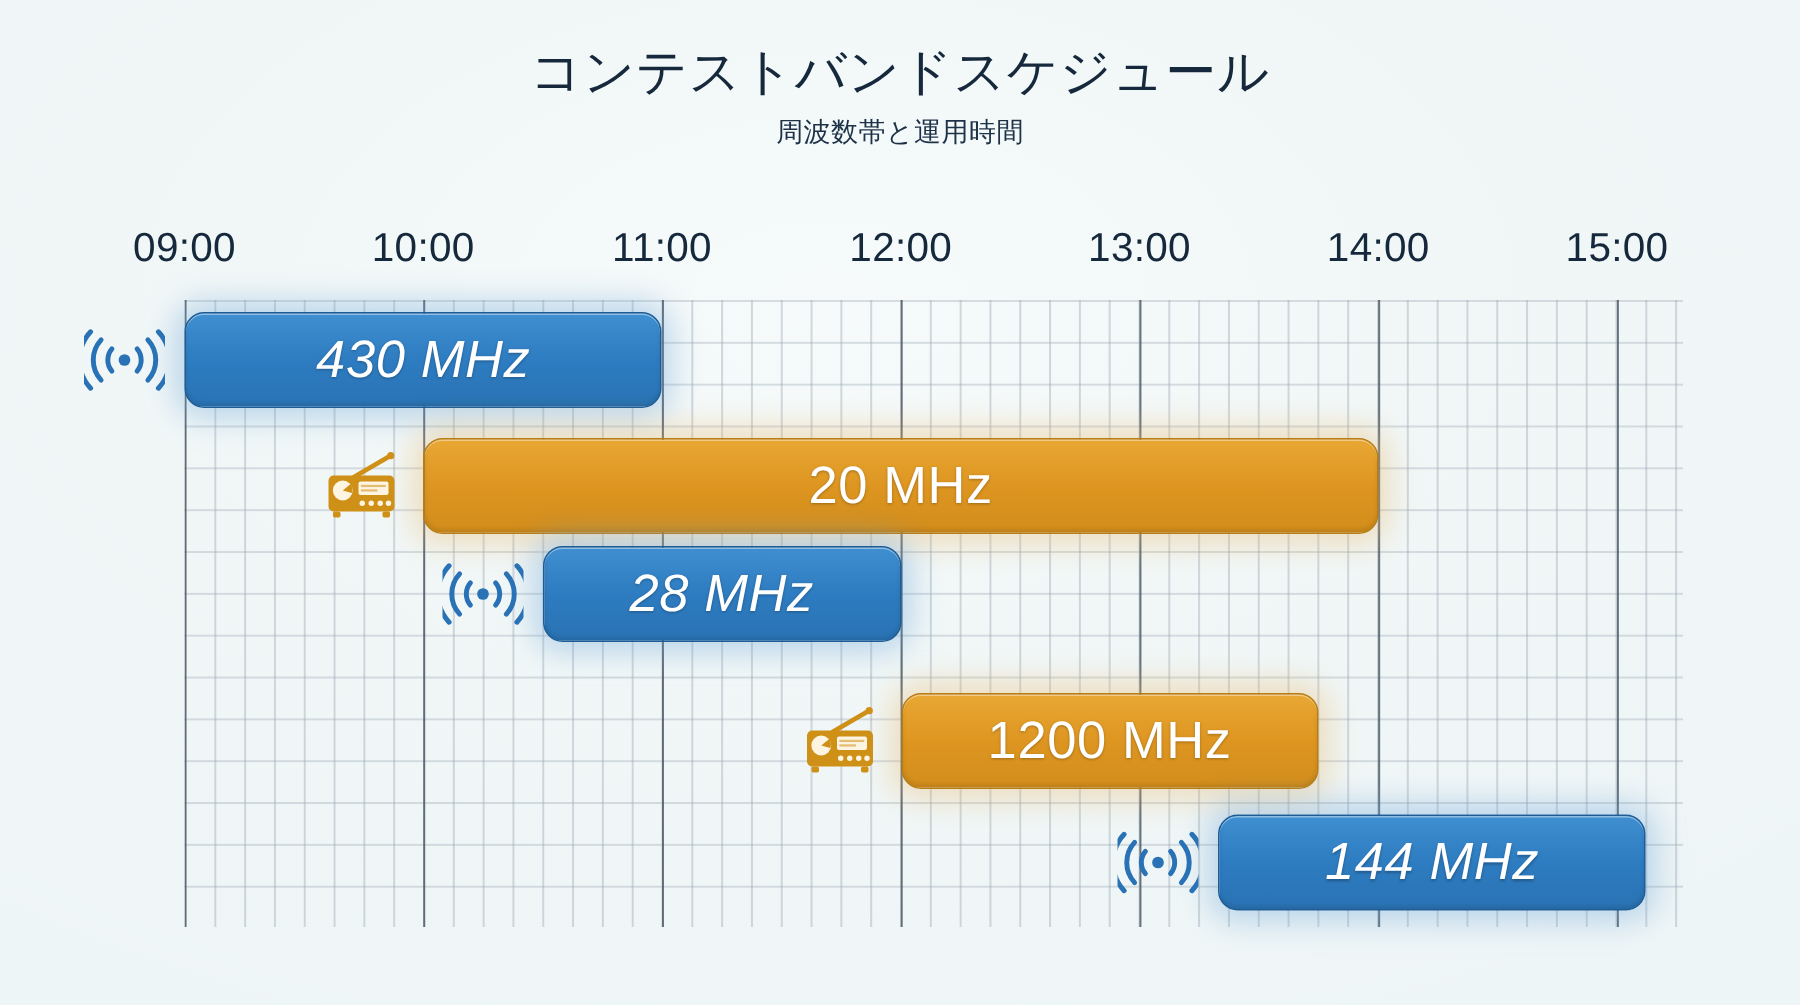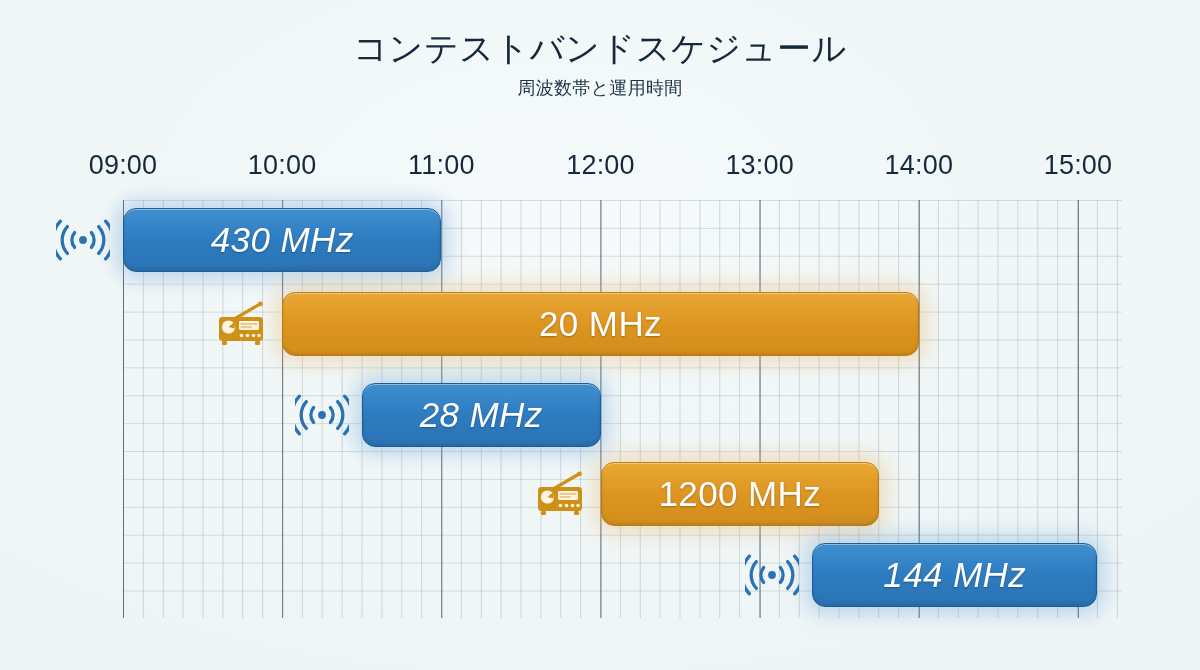--- a/index.html
+++ b/index.html
@@ -214,21 +214,21 @@
               <rect x="24.6" y="25.2" width="11" height="1.5" fill="#cf9018" opacity="0.55"></rect>
               <circle cx="25.5" cy="34.5" r="1.8" fill="#fdf4e2"></circle>
               <circle cx="31.5" cy="34.5" r="1.8" fill="#fdf4e2"></circle>
               <circle cx="37.5" cy="34.5" r="1.8" fill="#fdf4e2"></circle>
               <circle cx="43" cy="34.5" r="1.8" fill="#fdf4e2"></circle>
               <rect x="6" y="40" width="5" height="4" rx="1.2" fill="#cf9018"></rect>
               <rect x="39" y="40" width="5" height="4" rx="1.2" fill="#cf9018"></rect>
             </svg>
           </div>
         </div>
-        <div class="bar-row" style="top: 183px; height: 64px;">
+        <div class="bar-row" style="top: 164px; height: 64px;">
           <div class="bar bar-blue" style="left: 238.755px; width: 238.755px;">
             <span class="bar-label">28 MHz</span>
           </div>
           <div class="bar-icon" style="left: 238.755px;">
             <svg width="54" height="44" viewBox="0 0 54 44" fill="none" stroke="#2a72b6" stroke-width="3.3" stroke-linecap="round">
               <circle cx="27" cy="22" r="3.9" fill="#2a72b6" stroke="none"></circle>
               <path d="M18.6 14.6 A11.4 11.4 0 0 0 18.6 29.4"></path>
               <path d="M35.4 14.6 A11.4 11.4 0 0 1 35.4 29.4"></path>
               <path d="M11.4 8.6 A19.8 19.8 0 0 0 11.4 35.4"></path>
               <path d="M42.6 8.6 A19.8 19.8 0 0 1 42.6 35.4"></path>

